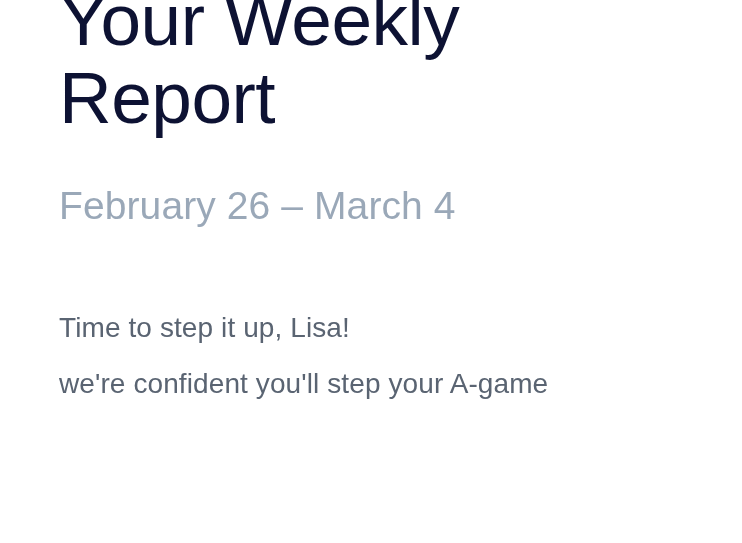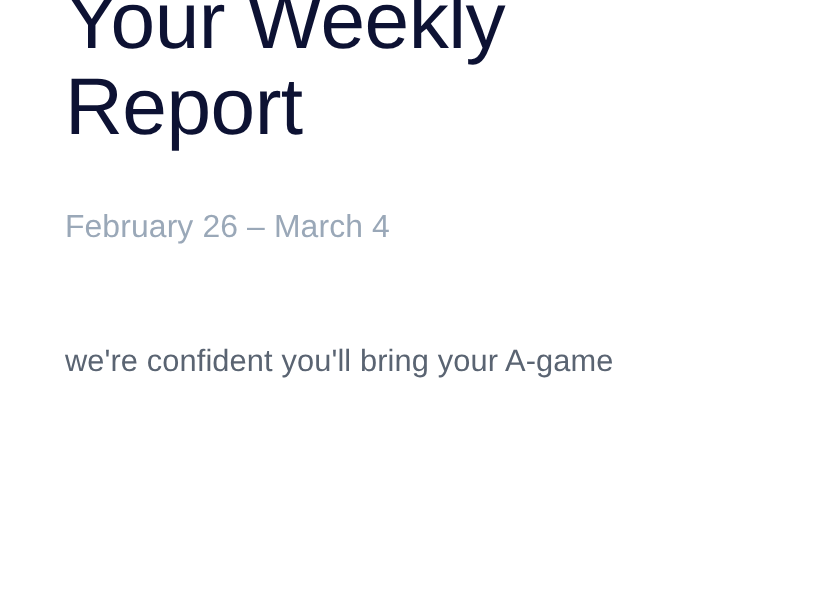--- a/index.html
+++ b/index.html
@@ -39,21 +39,21 @@
     width: 520px;
     white-space: pre-line;
   }
 
   .report-daterange {
     position: absolute;
     left: 59px;
     top: 188px;
     margin: 0;
     font-family: "Liberation Sans", sans-serif;
-    font-size: 29px;
+    font-size: 39px;
     font-weight: 300;
     line-height: 36px;
     color: #9aa8b8;
     letter-spacing: 0.1px;
   }
 
   .report-body {
     position: absolute;
     left: 59px;
     top: 300px;
@@ -75,16 +75,17 @@
 <body>
 
 <div class="report-card">
 
   <h1 class="report-title">Your Weekly
 Report</h1>
 
   <div class="report-daterange">February 26 – March 4</div>
 
   <div class="report-body">
-    <div class="body-line">we're confident you'll bring your A-game</div>
+    <div class="body-line">Time to step it up, Lisa!</div>
+    <div class="body-line">we're confident you'll step your A-game</div>
   </div>
 
 </div>
 
 </body></html>

